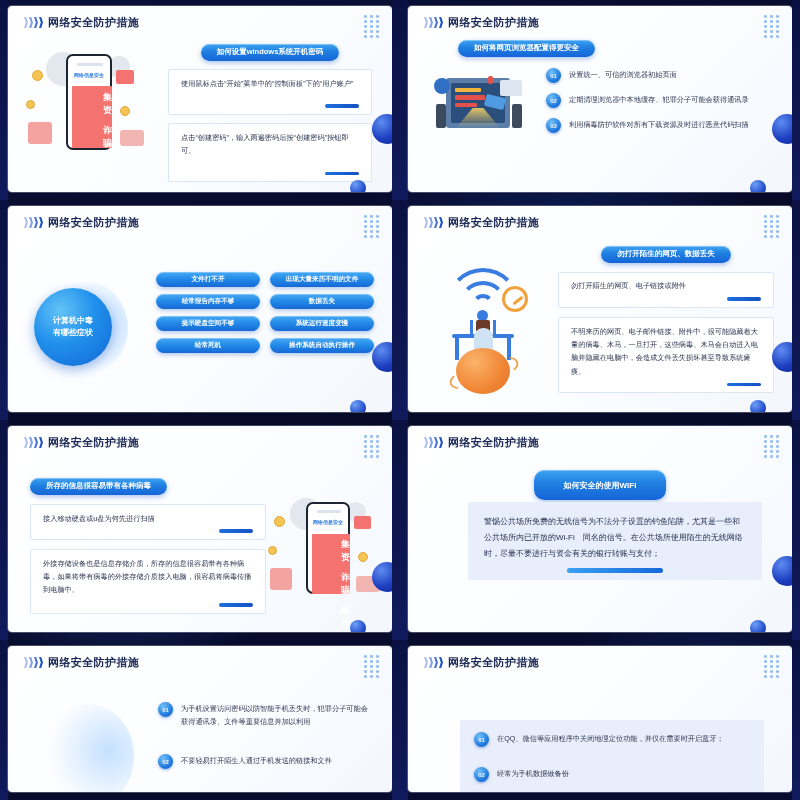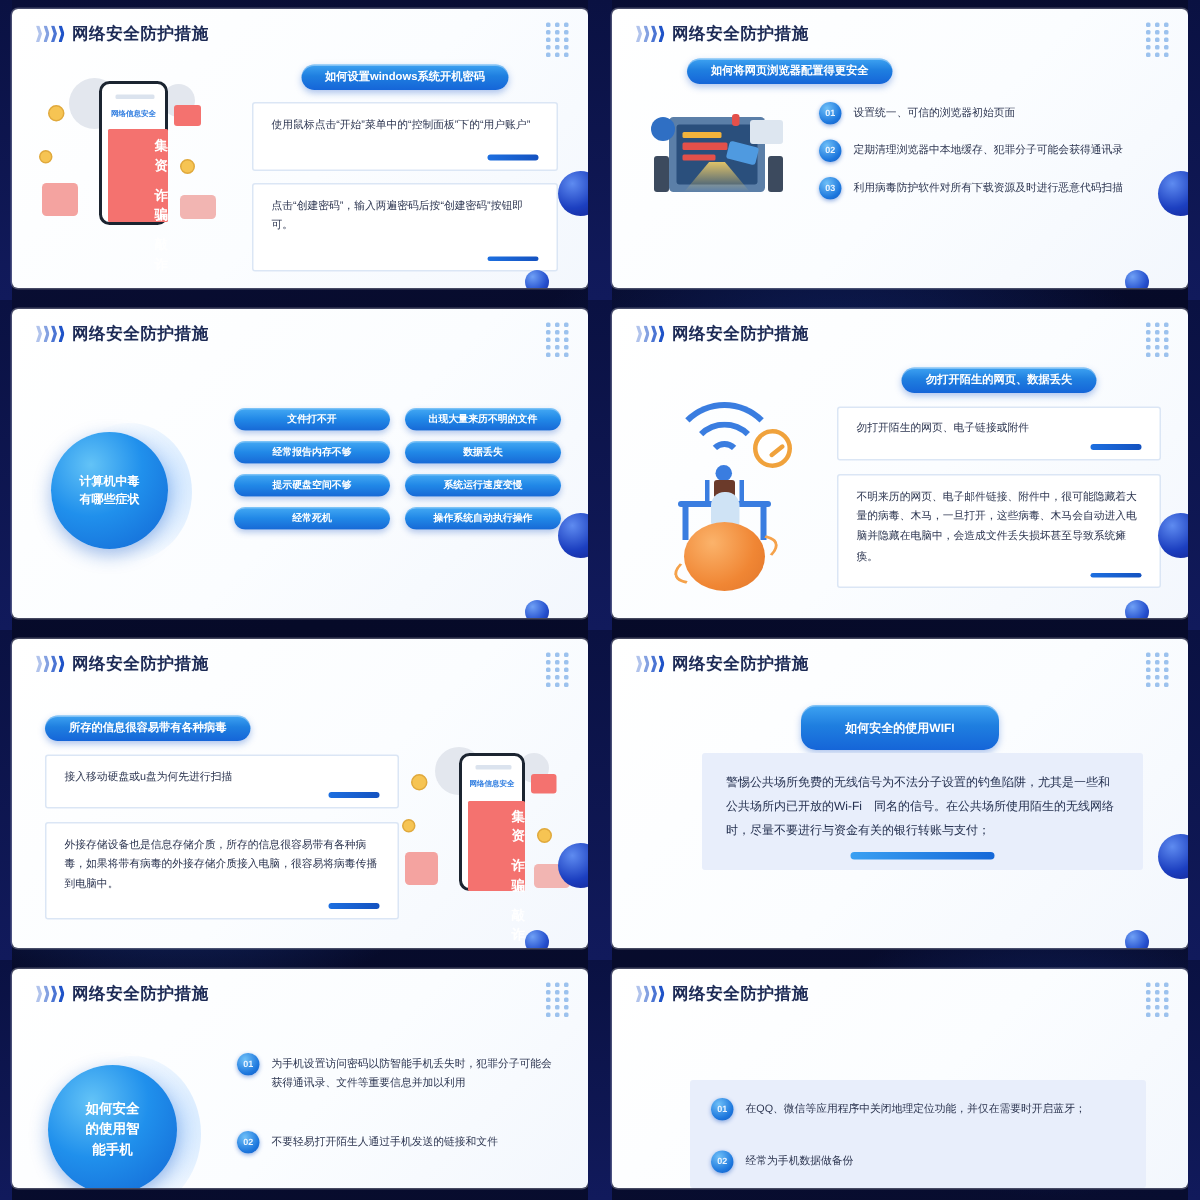--- a/index.html
+++ b/index.html
@@ -582,25 +582,20 @@
             <i></i>
             <i></i>
             <i></i>
             <i></i>
             <i></i>
             <i></i>
         </div>
 
         <div class="sphere-wrap" style="position:absolute; left:18px; top:58px; width:110px; height:110px;">
           <div class="sphere-glow" style="left:16px; top:0; width:92px; height:104px;"></div>
-          <div class="sphere" style="left:6px; top:6px; width:86px; height:86px; font-size:9px;">
-            <span style="white-space:pre-line;">如何安全
-的使用智
-能手机</span>
-          </div>
         </div>
 
         <div class="num-list" style="position:absolute; left:150px; top:56px; right:18px; gap:26px;">
           <div class="num-row">
             <span class="num-badge">01</span>
             <span class="num-text">为手机设置访问密码以防智能手机丢失时，犯罪分子可能会获得通讯录、文件等重要信息并加以利用</span>
           </div>
           <div class="num-row">
             <span class="num-badge">02</span>
             <span class="num-text">不要轻易打开陌生人通过手机发送的链接和文件</span>

